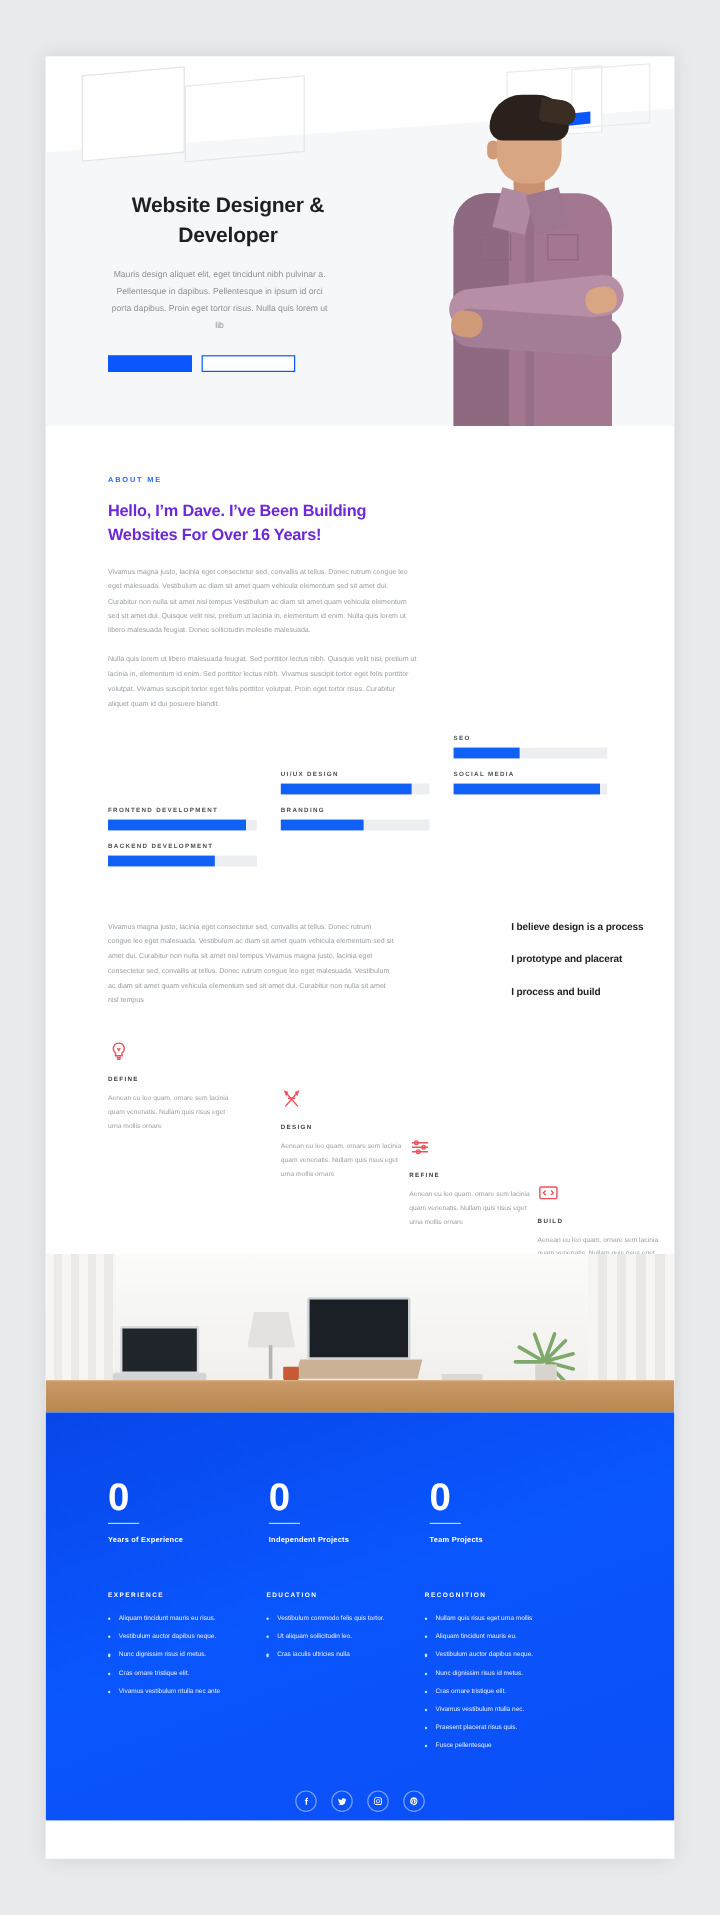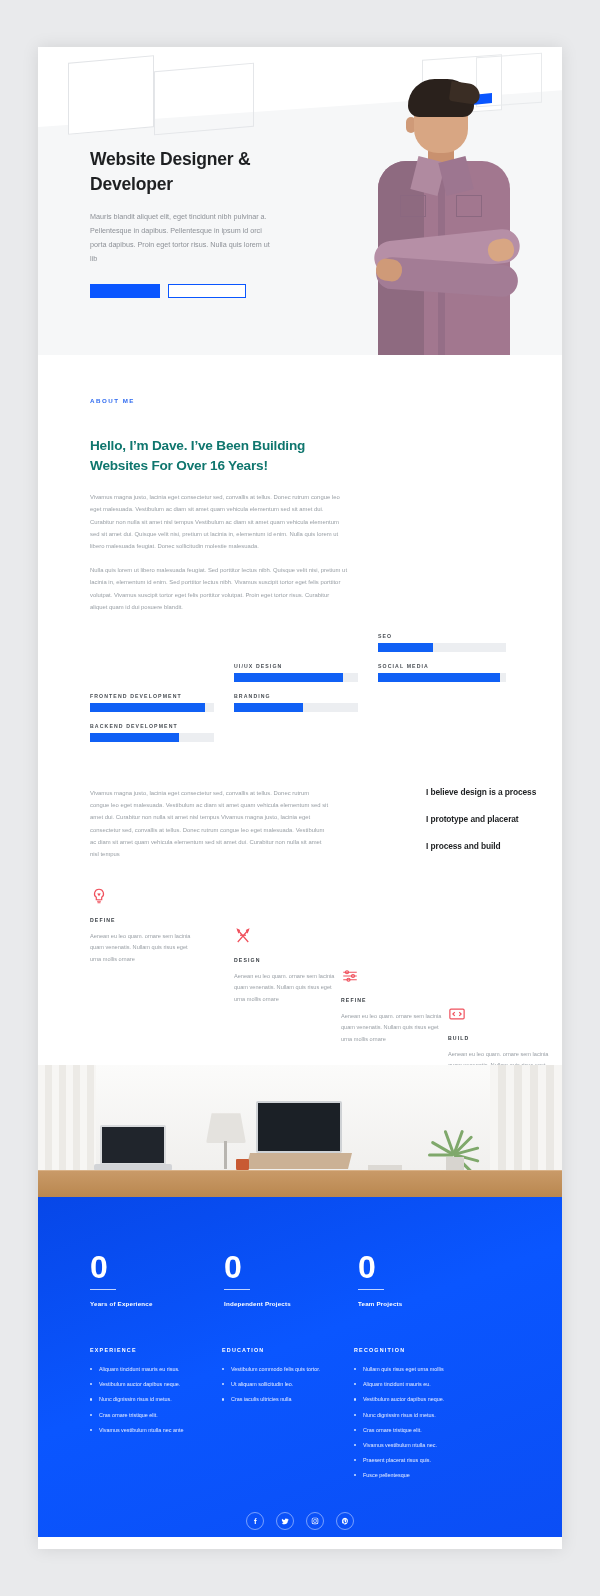--- a/index.html
+++ b/index.html
@@ -64,21 +64,21 @@
     position:absolute; left:438px; top:8px; width:66px; height:50px;
     border:1px solid #e8eaec;
     transform: skewY(-4deg);
   }
   .hero-accent {
     position:absolute; left:434px; top:47px; width:20px; height:10px;
     background:#0a56ff;
     transform: skewY(-6deg);
   }
   .hero-text {
-    position:absolute; left:52px; top:100px; width:200px;
+    position:absolute; left:52px; top:112px; width:200px;text-align:center;
   }
   .hero-title {
     font-size: 17.5px;
     font-weight: 700;
     line-height: 1.42;
     color: #1e2022;
     letter-spacing: -0.2px;
   }
   .hero-para {
     margin-top: 13px;
@@ -156,22 +156,22 @@
     position:absolute; left:106px; top:140px; width:26px; height:22px;
     border:1px solid #8b6880;
   }
 
   
   .about { padding: 42px 52px 0 52px; }
   .eyebrow {
     font-size: 6.2px; font-weight: 700; letter-spacing: 1.5px; color:#2f6bf0;
   }
   .about-h2 {
-    margin-top: 32px;
-    font-size: 13.6px; font-weight: 700; line-height: 1.5; color:#0f766e;
+    margin-top: 12px;
+    font-size: 13.6px; font-weight: 700; line-height: 1.5; color:#6d28d9;
     letter-spacing:-0.2px; width: 270px;
   }
   .about-p {
     margin-top: 14px; font-size: 5.9px; line-height: 2.1; color:#9aa0a6;
     width: 258px;
   }
   .about-p + .about-p { margin-top: 11px; }
 
   
   .skills {
@@ -371,21 +371,21 @@
         <div class="ph-hair"></div>
         <div class="ph-hair2"></div>
         <div class="ph-arm-a"></div>
         <div class="ph-arm-b"></div>
         <div class="ph-hand-a"></div>
         <div class="ph-hand-b"></div>
       </div>
 
       <div class="hero-text">
         <h1 class="hero-title">Website Designer &amp; Developer</h1>
-        <p class="hero-para">Mauris blandit aliquet elit, eget tincidunt nibh pulvinar a. Pellentesque in dapibus. Pellentesque in ipsum id orci porta dapibus. Proin eget tortor risus. Nulla quis lorem ut lib</p>
+        <p class="hero-para">Mauris design aliquet elit, eget tincidunt nibh pulvinar a. Pellentesque in dapibus. Pellentesque in ipsum id orci porta dapibus. Proin eget tortor risus. Nulla quis lorem ut lib</p>
         <div class="hero-btns">
           <a class="btn-solid"></a>
           <a class="btn-outline"></a>
         </div>
       </div>
     </section>
 
     <section class="about">
       <div class="eyebrow">ABOUT ME</div>
       <h2 class="about-h2">Hello, I’m Dave. I’ve Been Building Websites For Over 16 Years!</h2>

